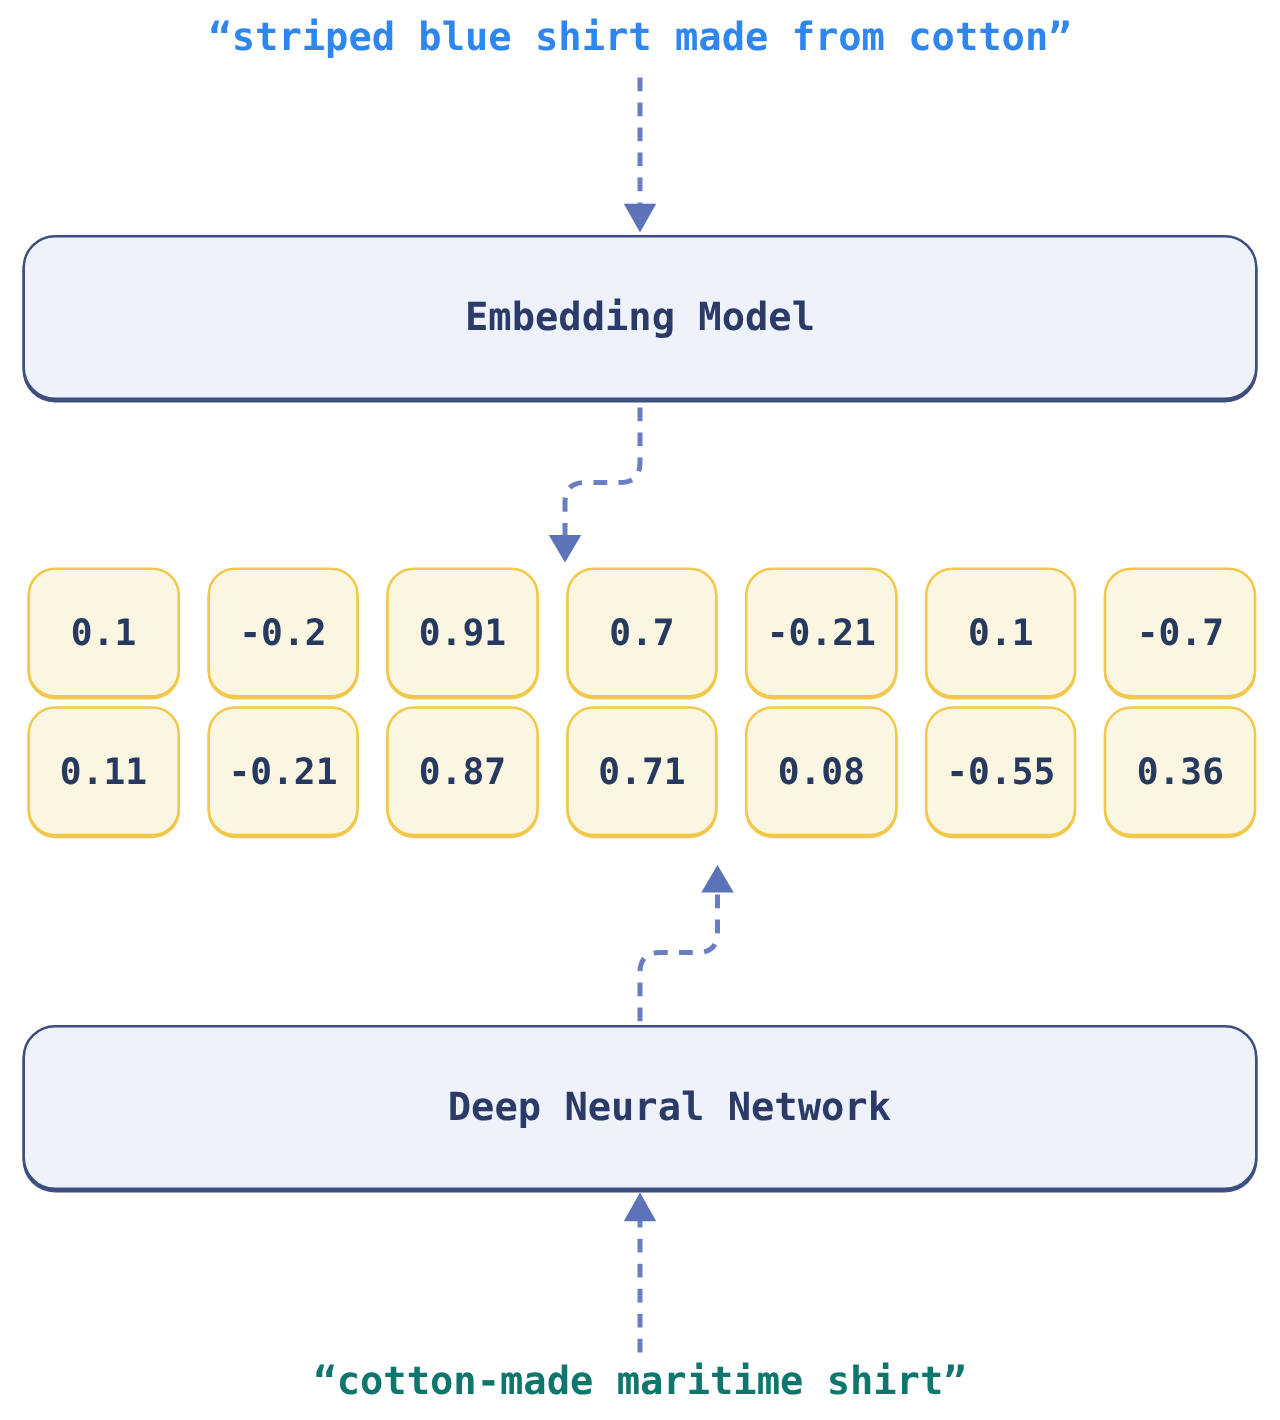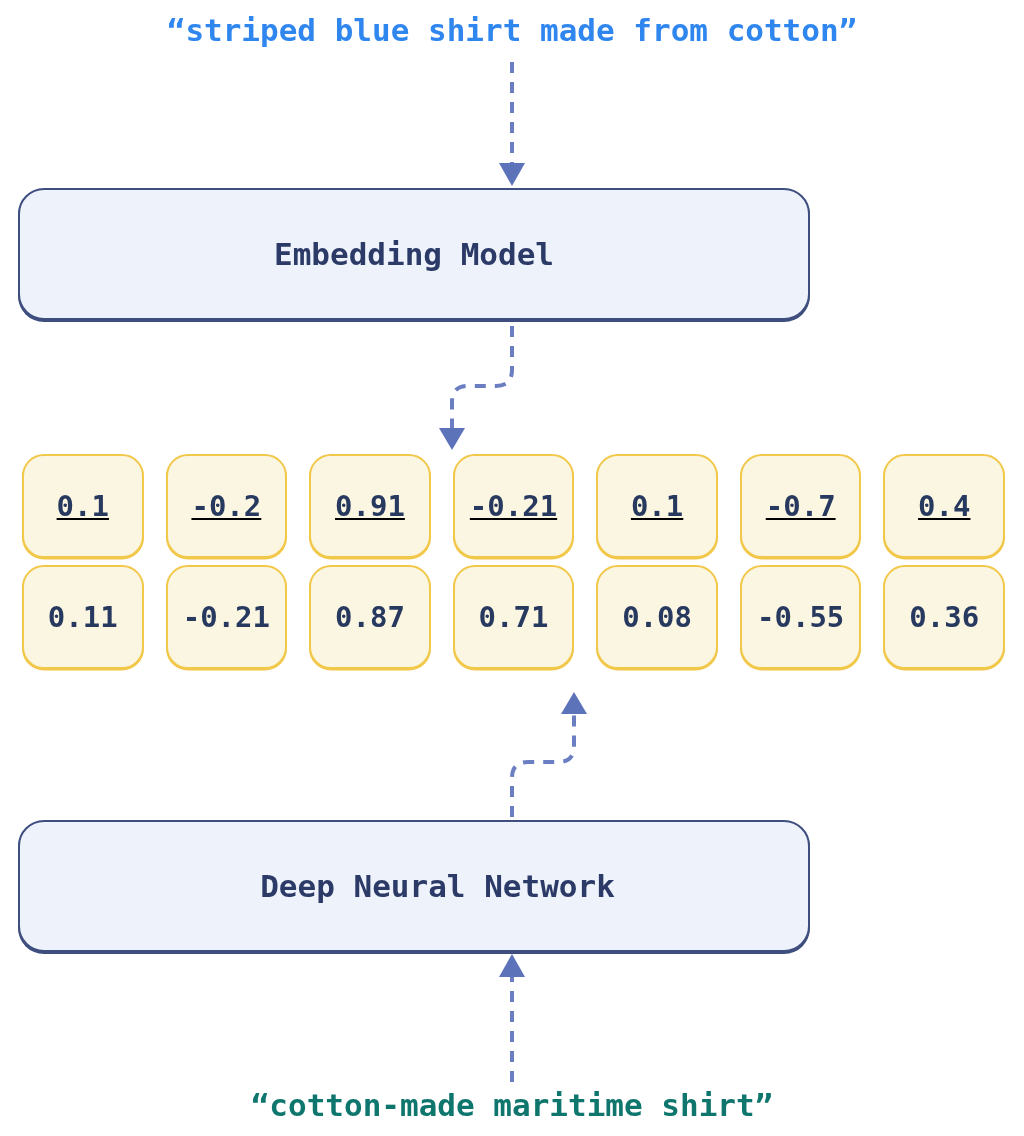--- a/index.html
+++ b/index.html
@@ -31,21 +31,21 @@
     font-weight: 600;
     letter-spacing: 0px;
     white-space: nowrap;
   }
   .quote.query { top: 12px; color: #2E86EE; }
   .quote.doc   { top: 1087px; color: #0f766e; }
 
   .model-box {
     position: absolute;
     left: 18px;
-    width: 792px;
+    width: 988px;
     height: 132px;
     background: #EDF2FB;
     border: 2px solid #3E4E7E;
     border-radius: 26px;
     box-shadow: 0 2px 0 0 #3E4E7E;
     display: flex;
     align-items: center;
     justify-content: center;
   }
   .model-box.embedding { top: 188px; }
@@ -58,21 +58,21 @@
   }
 
   .vector-row {
     position: absolute;
     left: 22px;
     width: 983px;
     height: 104px;
     display: flex;
     gap: 22px;
   }
-  .vector-row.row1 { top: 454px; text-decoration: underline; }
+  .vector-row.row1 { top: 454px; }
   .vector-row.row2 { top: 565px; }
 
   .vector-cell {
     flex: 1 1 0;
     background: #FBF6E2;
     border: 2.5px solid #F2C84B;
     border-radius: 22px;
     box-shadow: 0 1.5px 0 0 #F2C84B;
     display: flex;
     align-items: center;
@@ -126,36 +126,36 @@
       </div>
 
       <div class="vector-cell">
         <span class="vector-value">-0.2</span>
       </div>
 
       <div class="vector-cell">
         <span class="vector-value">0.91</span>
       </div>
 
+      <div class="vector-cell">
+        <span class="vector-value">0.7</span>
+      </div>
 
       <div class="vector-cell">
         <span class="vector-value">-0.21</span>
       </div>
 
       <div class="vector-cell">
         <span class="vector-value">0.1</span>
       </div>
 
       <div class="vector-cell">
         <span class="vector-value">-0.7</span>
       </div>
 
-      <div class="vector-cell">
-        <span class="vector-value">0.4</span>
-      </div>
     </div>
 
   <div class="vector-row row2">
 
       <div class="vector-cell">
         <span class="vector-value">0.11</span>
       </div>
 
       <div class="vector-cell">
         <span class="vector-value">-0.21</span>

